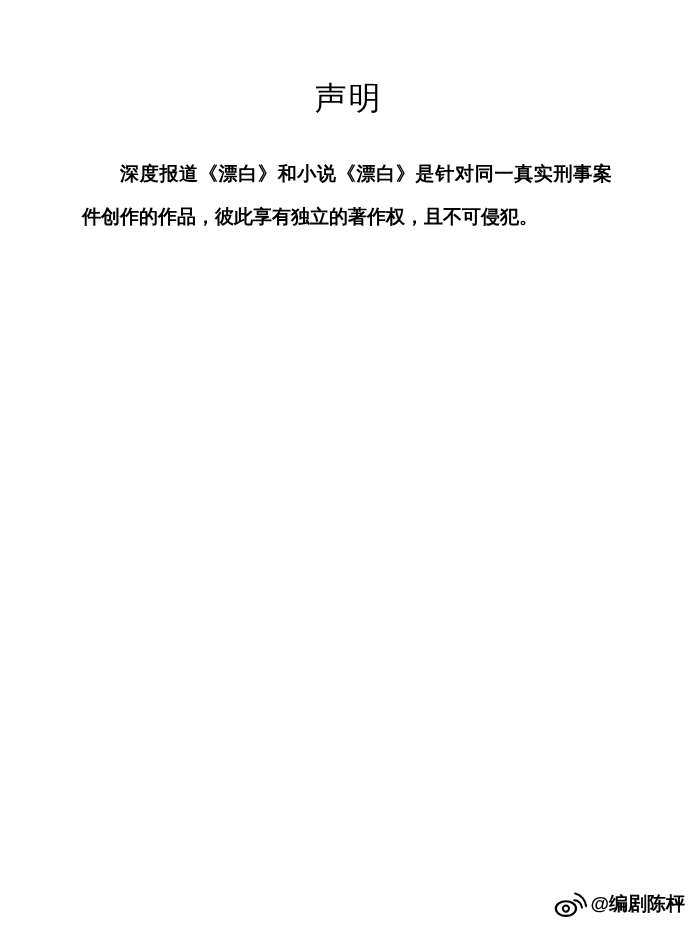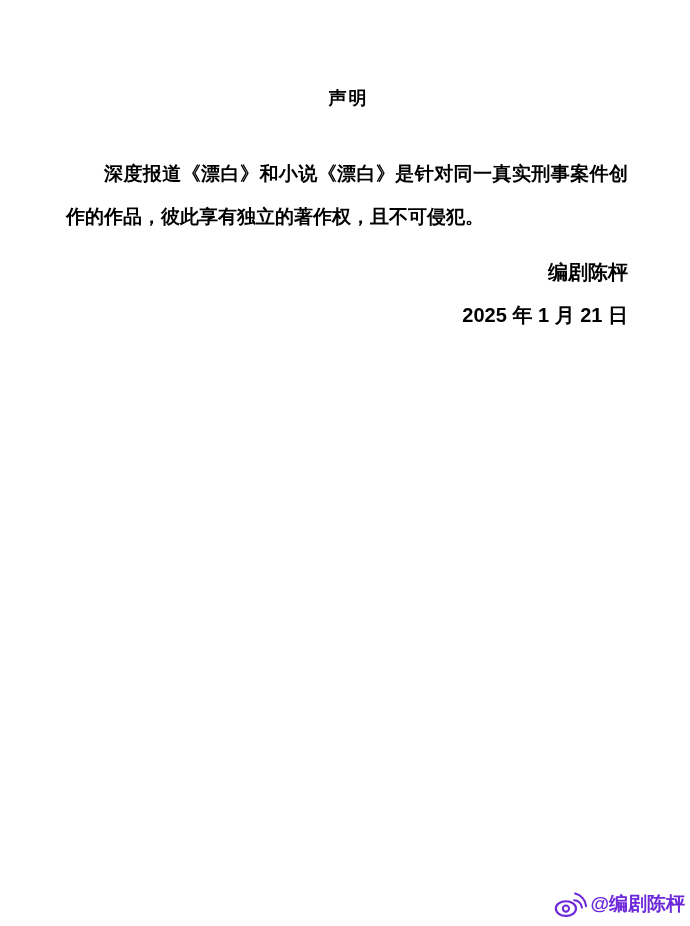--- a/index.html
+++ b/index.html
@@ -12,76 +12,72 @@
     width: 690px;
     height: 926px;
     background: #ffffff;
     color: #000000;
     font-family: "Liberation Sans", sans-serif;
     overflow: hidden;
   }
   .title {
     margin: 81px 0 0 7px;
     text-align: center;
-    font-size: 18px;
+    font-size: 32px;
     line-height: 34px;
-    font-weight: 700;
+    font-weight: 400;
     letter-spacing: 2px;
   }
   .content {
     margin: 37px 62px 0 66px;
     font-size: 19px;
     line-height: 43px;
     font-weight: 600;
     text-align: justify;
     text-justify: inter-character;
   }
   .content p {
-    margin: 0;
+    margin: 16px;
     text-indent: 2em;
   }
   .sign-block {
     margin: 13px 62px 0 66px;
     text-align: right;
     font-size: 20px;
     line-height: 43px;
     font-weight: 600;
   }
   .watermark {
     position: absolute;
     right: 5px;
     bottom: 8px;
     display: flex;
     align-items: center;
     gap: 3px;
-    color: #6d28d9;
+    color: #000000;
     font-size: 19px;
     font-weight: 700;
     user-select: none;
   }
   .wm-icon {
     display: inline-flex;
     align-items: center;
   }
 </style>
 </head>
 <body>
 
 <div class="page">
 
   <h1 class="title">声明</h1>
 
   <div class="content">
     <p>深度报道《漂白》和小说《漂白》是针对同一真实刑事案件创作的作品，彼此享有独立的著作权，且不可侵犯。</p>
   </div>
 
-  <div class="sign-block">
-    <div>编剧陈枰</div>
-    <div>2025 年 1 月 21 日</div>
-  </div>
 
   <div class="watermark">
     <span class="wm-icon">
       <svg width="33" height="28" viewBox="0 0 36 30" fill="none" stroke="currentColor" xmlns="http://www.w3.org/2000/svg">
         <ellipse cx="13" cy="20" rx="11" ry="8" stroke-width="2.4"></ellipse>
         <circle cx="13" cy="20" r="3.4" stroke-width="2.2"></circle>
         <path d="M22 11 a8.5 8.5 0 0 1 8.5 8" stroke-width="2.2" stroke-linecap="round"></path>
         <path d="M23 3.5 a15.5 15.5 0 0 1 12 14" stroke-width="2.2" stroke-linecap="round"></path>
       </svg>
     </span>

